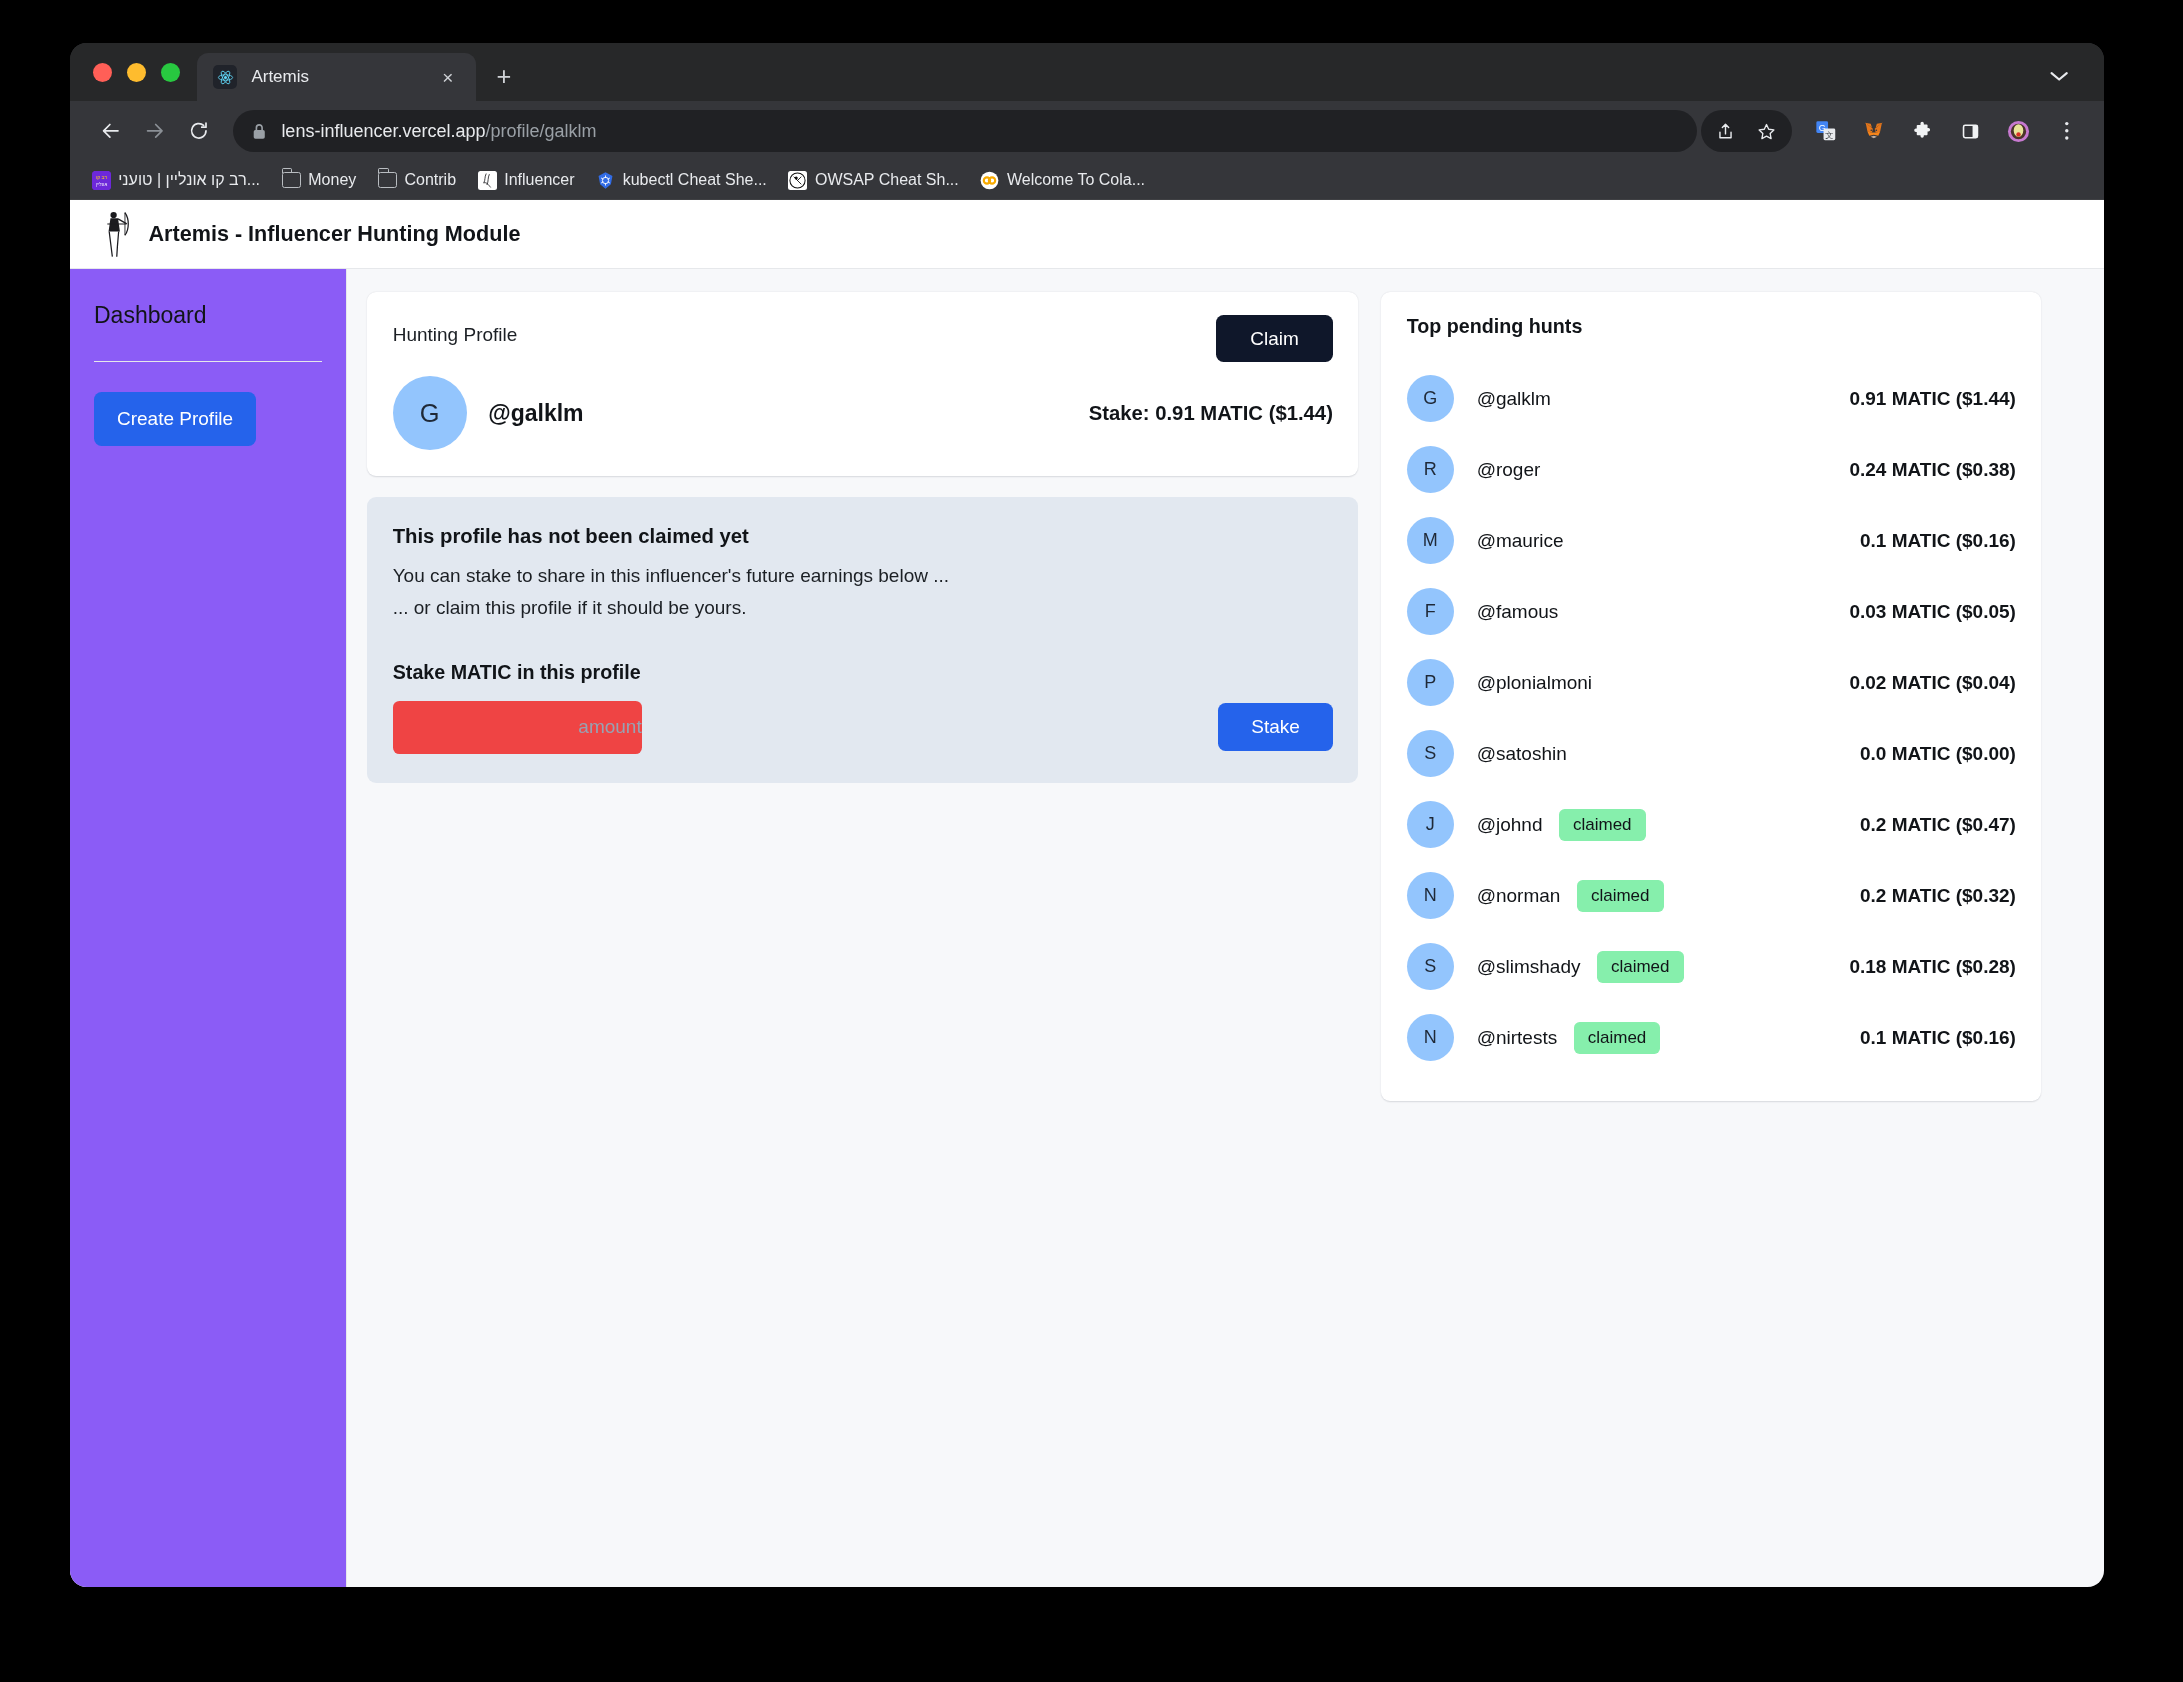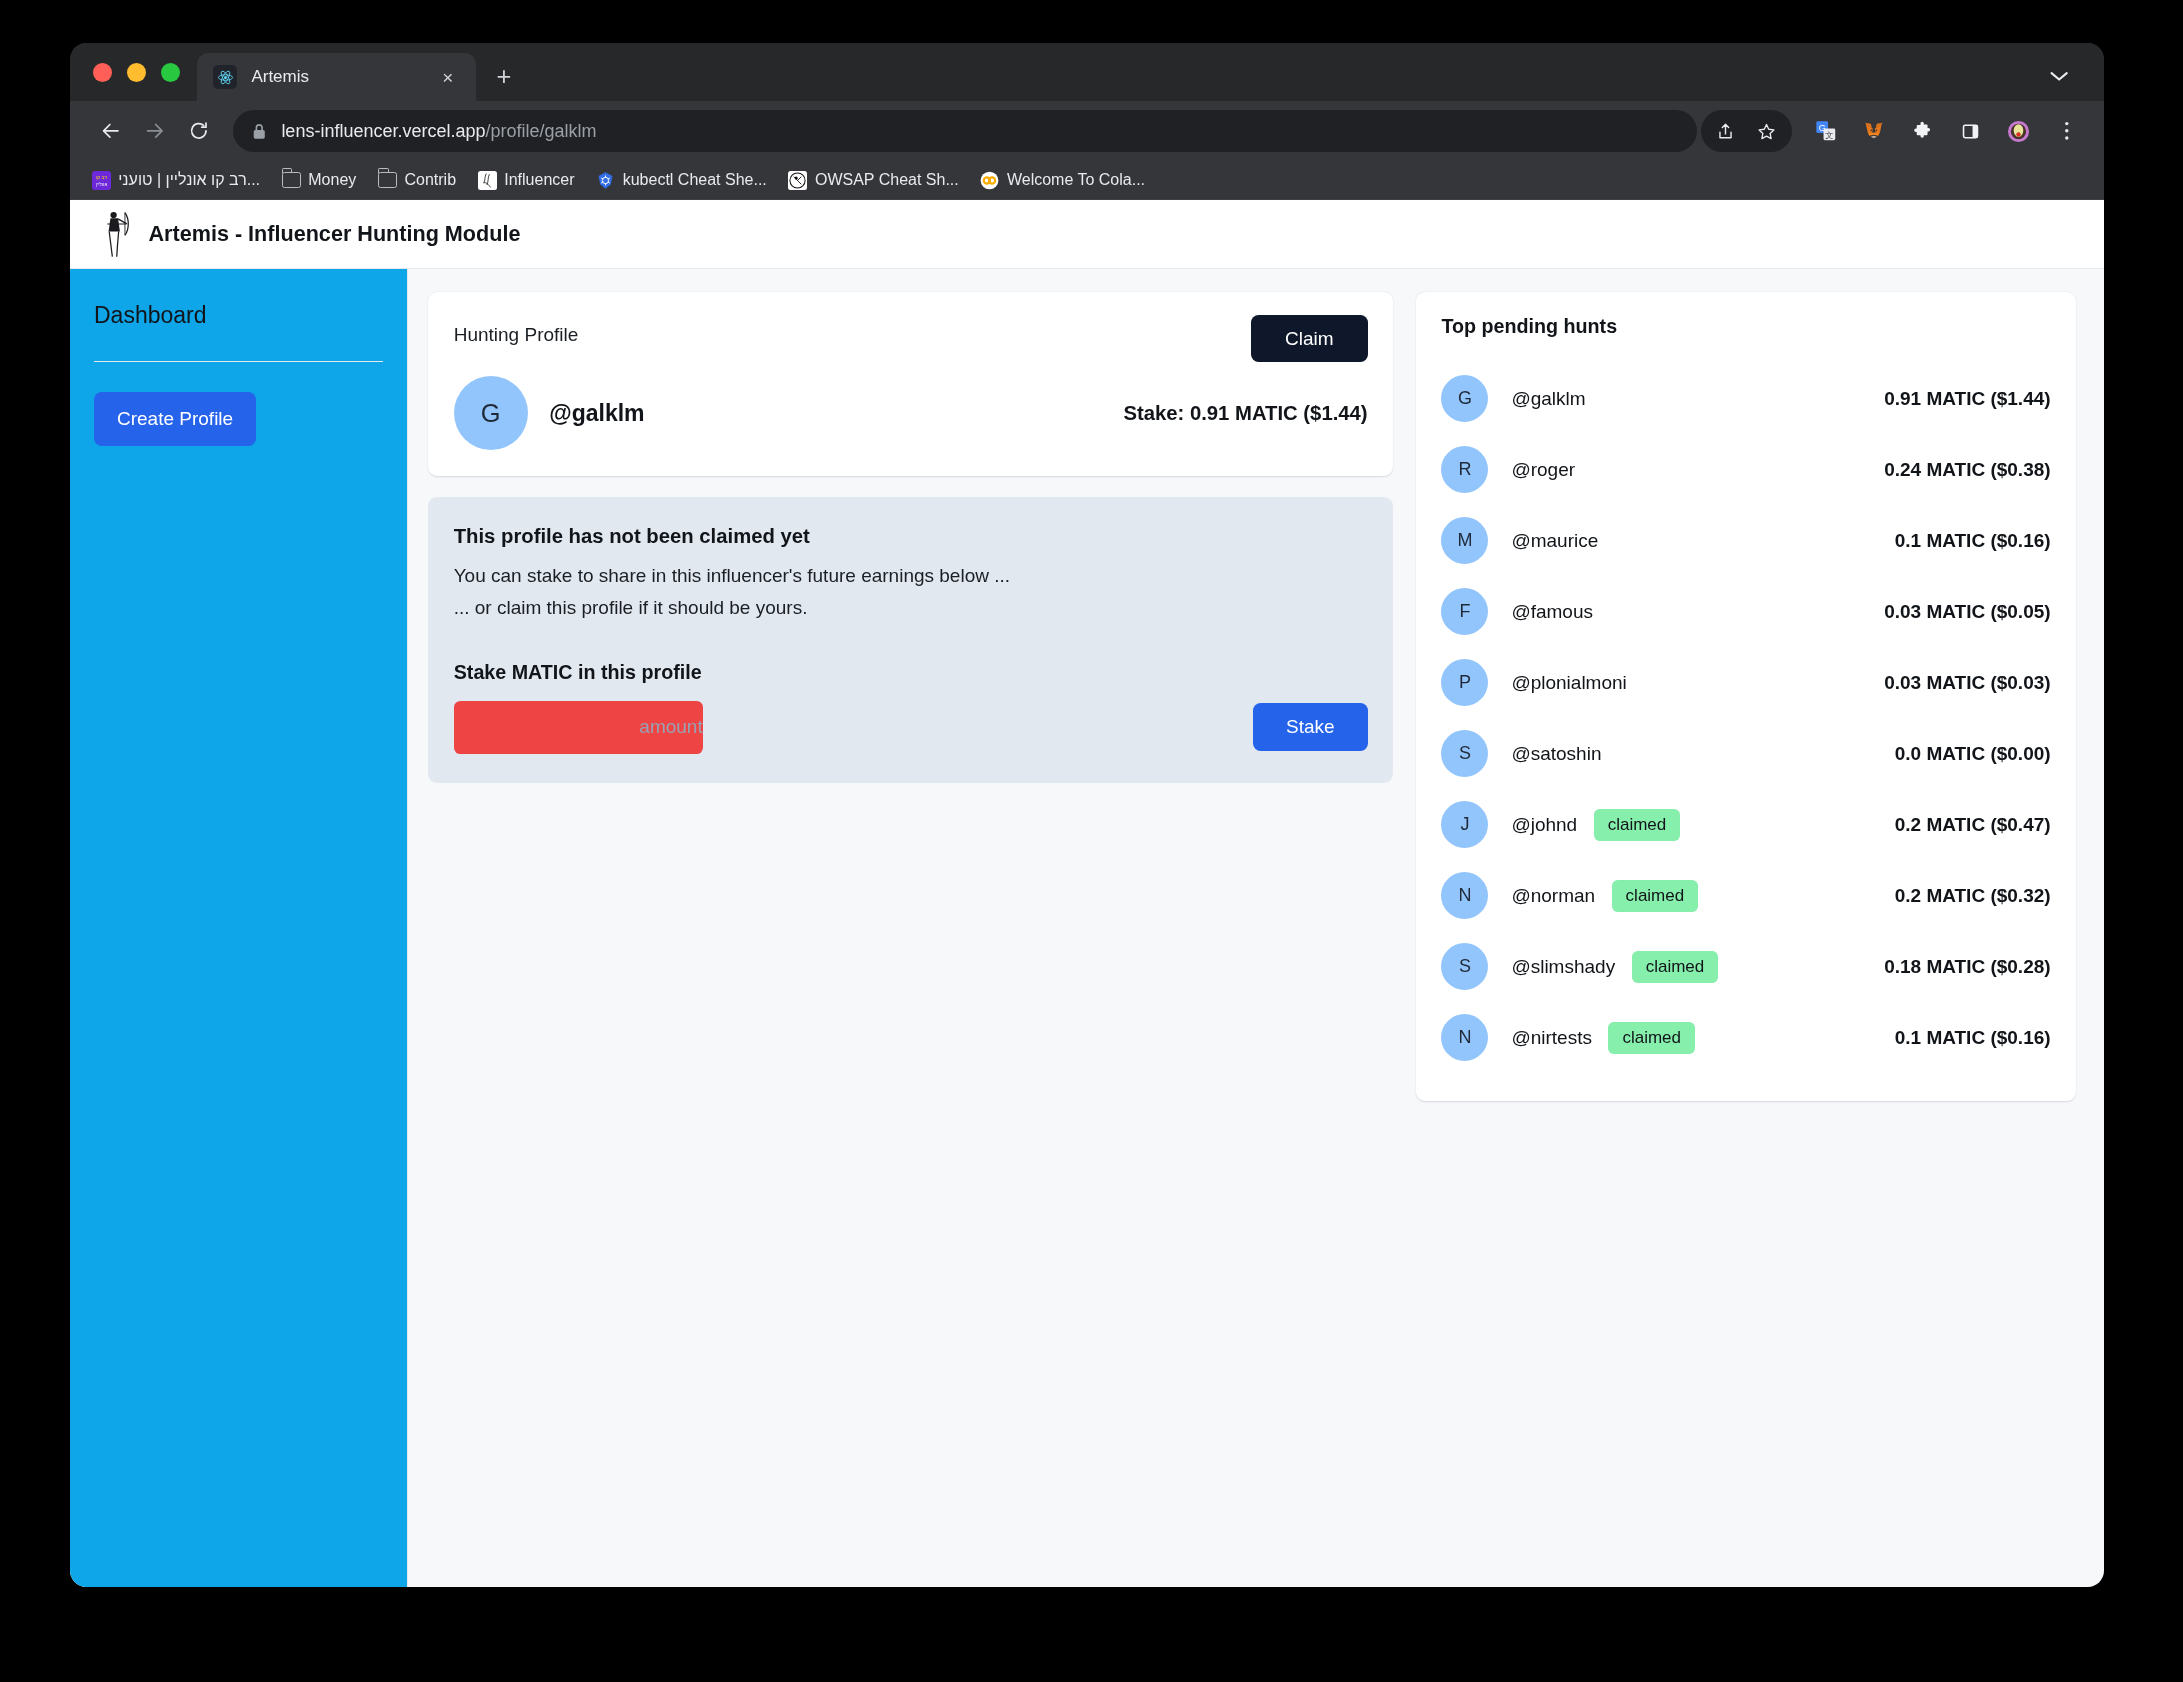--- a/index.html
+++ b/index.html
@@ -182,22 +182,22 @@
     flex: 0 0 auto;
   }
   #app-logo { width: 29px; height: 48px; flex: 0 0 auto; }
   #app-title { font-size: 21.6px; font-weight: bold; color: #111418; }
 
   
   #page-body { flex: 1 1 auto; display: flex; min-height: 0; }
 
   
   #sidebar {
-    width: 338px;
-    background: #0ea5e9;
+    width: 277px;
+    background: #8b5cf6;
     border-right: 0.6px solid #e6e8eb;
     padding: 33px 24px 0 24px;
     flex: 0 0 auto;
   }
   #sidebar-title { font-size: 23px; color: #111418; }
   #sidebar-divider { height: 0.6px; background: #e6e8eb; margin: 32px 0 0 0; }
   #create-profile-button {
     margin-top: 30.5px;
     display: inline-block;
     background: #2563eb;
@@ -593,21 +593,21 @@
                   <span class="hunt-amount">0.1 MATIC ($0.16)</span>
                 </div>
                 <div class="hunt-row">
                   <span class="hunt-avatar">F</span>
                   <span class="hunt-handle">@famous</span>
                   <span class="hunt-amount">0.03 MATIC ($0.05)</span>
                 </div>
                 <div class="hunt-row">
                   <span class="hunt-avatar">P</span>
                   <span class="hunt-handle">@plonialmoni</span>
-                  <span class="hunt-amount">0.03 MATIC ($0.03)</span>
+                  <span class="hunt-amount">0.02 MATIC ($0.04)</span>
                 </div>
                 <div class="hunt-row">
                   <span class="hunt-avatar">S</span>
                   <span class="hunt-handle">@satoshin</span>
                   <span class="hunt-amount">0.0 MATIC ($0.00)</span>
                 </div>
                 <div class="hunt-row">
                   <span class="hunt-avatar">J</span>
                   <span class="hunt-handle">@johnd</span>
                   <span class="hunt-badge">claimed</span>

